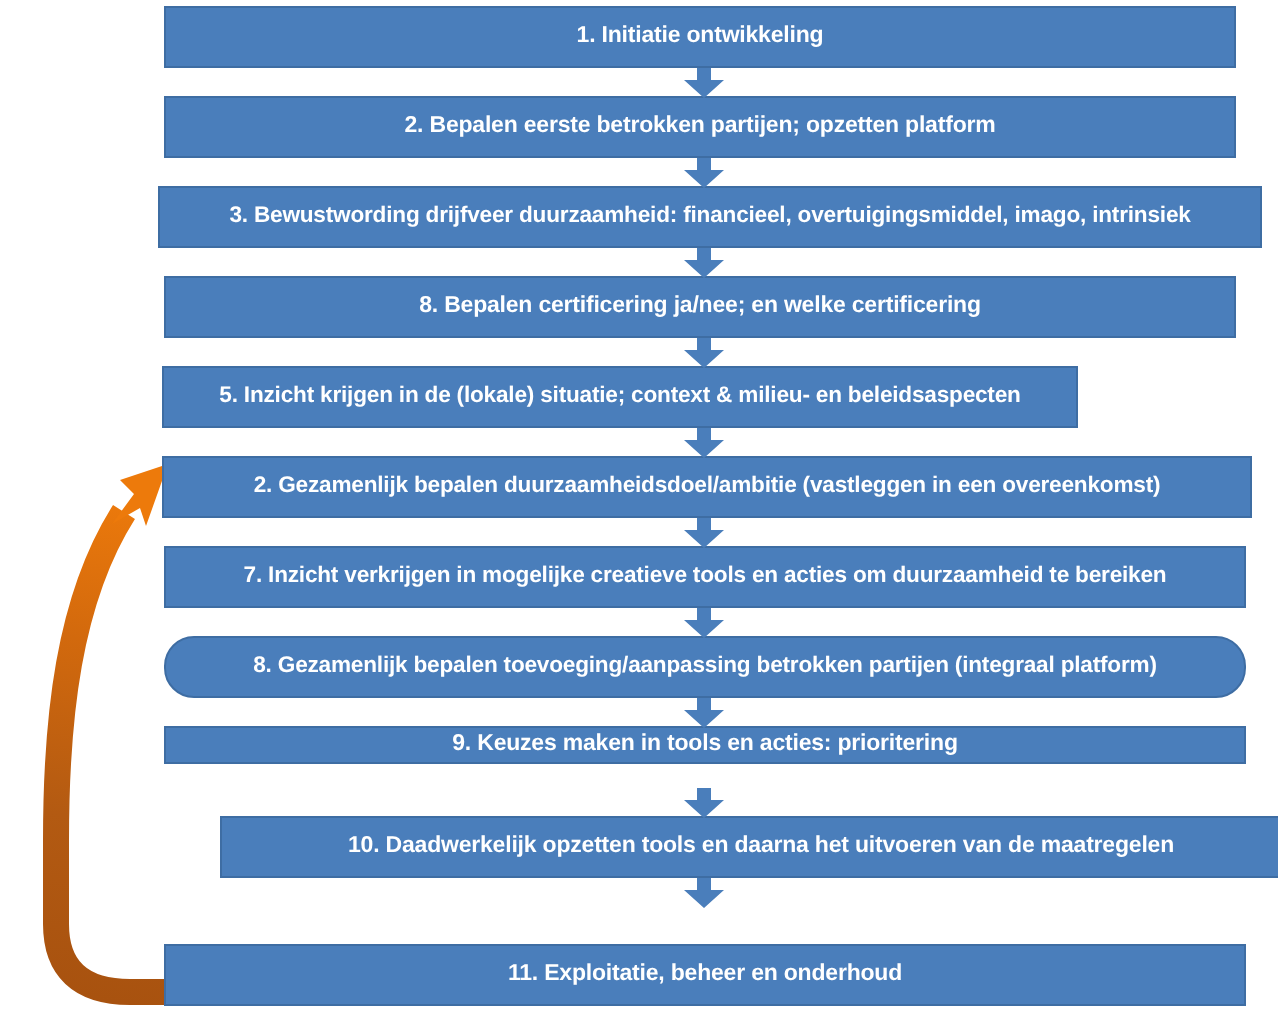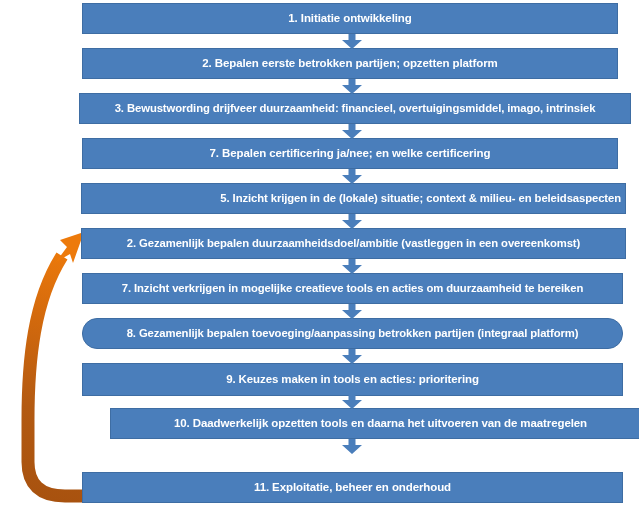--- a/index.html
+++ b/index.html
@@ -82,40 +82,40 @@
 
   <div class="process-box" style="left:82px; top:48px; width:536px; height:31px; font-size:11.5px;">
     <span class="box-label">2. Bepalen eerste betrokken partijen; opzetten platform</span>
   </div>
 
   <div class="process-box" style="left:79px; top:93px; width:552px; height:31px; font-size:11.3px;text-align:center;">
     <span class="box-label">3. Bewustwording drijfveer duurzaamheid: financieel, overtuigingsmiddel, imago, intrinsiek</span>
   </div>
 
   <div class="process-box" style="left:82px; top:138px; width:536px; height:31px; font-size:11.5px;">
-    <span class="box-label">7. Bepalen certificering ja/nee; en welke certificering</span>
+    <span class="box-label">8. Bepalen certificering ja/nee; en welke certificering</span>
   </div>
 
-  <div class="process-box" style="left:81px; top:183px; width:545px; height:31px; font-size:11.3px;justify-content:flex-end;">
+  <div class="process-box" style="left:81px; top:183px; width:458px; height:31px; font-size:11.3px;">
     <span class="box-label">5. Inzicht krijgen in de (lokale) situatie; context &amp;  milieu- en beleidsaspecten</span>
   </div>
 
   <div class="process-box" style="left:81px; top:228px; width:545px; height:31px; font-size:11.3px;">
     <span class="box-label">2. Gezamenlijk bepalen duurzaamheidsdoel/ambitie (vastleggen  in een overeenkomst)</span>
   </div>
 
   <div class="process-box" style="left:82px; top:273px; width:541px; height:31px; font-size:11.3px;">
     <span class="box-label">7. Inzicht verkrijgen in mogelijke creatieve tools en acties om duurzaamheid te bereiken</span>
   </div>
 
   <div class="process-box" style="left:82px; top:318px; width:541px; height:31px; font-size:11.3px;border-radius:15px;">
     <span class="box-label">8. Gezamenlijk bepalen toevoeging/aanpassing betrokken partijen (integraal platform)</span>
   </div>
 
-  <div class="process-box" style="left:82px; top:363px; width:541px; height:33px; font-size:11.5px;">
+  <div class="process-box" style="left:82px; top:363px; width:541px; height:19px; font-size:11.5px;">
     <span class="box-label">9. Keuzes maken in tools en acties: prioritering</span>
   </div>
 
   <div class="process-box" style="left:82px; top:408px; width:541px; height:31px; font-size:11.5px;margin-left:28px;">
     <span class="box-label">10. Daadwerkelijk opzetten tools en daarna het uitvoeren van de maatregelen</span>
   </div>
 
   <div class="process-box" style="left:82px; top:453px; width:541px; height:31px; font-size:11.5px;margin-top:19px;">
     <span class="box-label">11. Exploitatie, beheer en onderhoud</span>
   </div>

